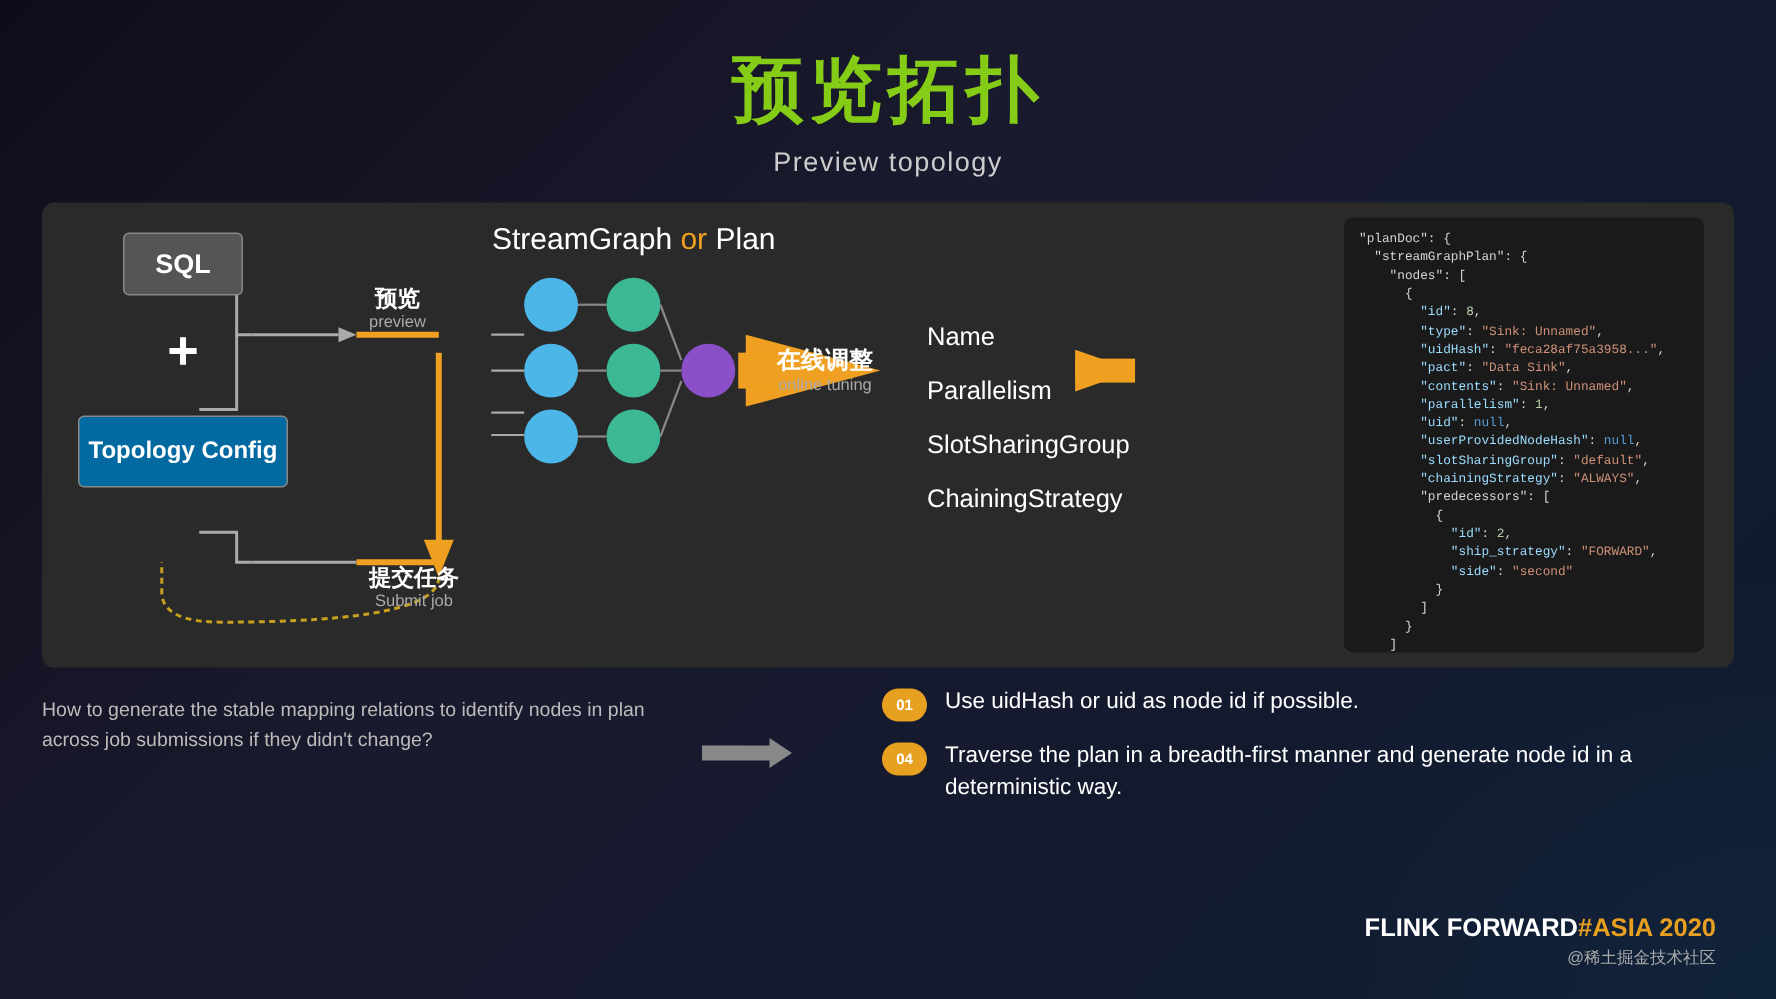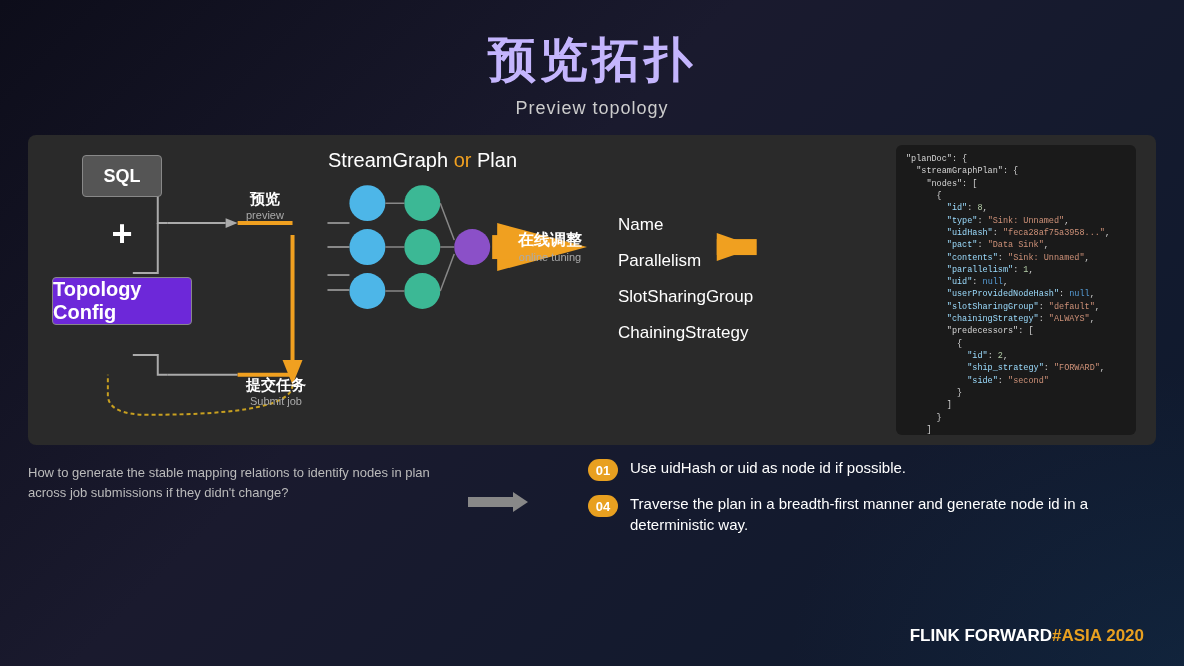--- a/index.html
+++ b/index.html
@@ -39,21 +39,21 @@
 
     
     .title-section {
       text-align: center;
       padding-top: 28px;
     }
 
     .title-zh {
       font-size: 48px;
       font-weight: bold;
-      color: #c4b5fd;
+      color: #84cc16;
       letter-spacing: 4px;
     }
 
     .title-en {
       font-size: 18px;
       color: #cccccc;
       margin-top: 6px;
       font-weight: 300;
       letter-spacing: 1px;
     }
@@ -95,24 +95,24 @@
     }
 
     .plus-sign {
       font-size: 36px;
       color: white;
       font-weight: bold;
       margin: 8px 0;
     }
 
     .topology-box {
-      background: #6d28d9;
+      background: #0369a1;
       border: 1px solid #888;
       color: white;
-      font-size: 20px;
+      font-size: 16px;
       font-weight: bold;
       width: 140px;
       height: 48px;
       display: flex;
       align-items: center;
       justify-content: center;
       border-radius: 4px;
       margin-top: 6px;
     }
 
@@ -192,21 +192,21 @@
       display: flex;
       align-items: flex-start;
       gap: 12px;
       margin-bottom: 12px;
     }
 
     .num-badge {
       background: #e8a020;
       color: white;
       font-weight: bold;
-      font-size: 13px;
+      font-size: 10px;
       width: 30px;
       height: 22px;
       border-radius: 11px;
       display: flex;
       align-items: center;
       justify-content: center;
       flex-shrink: 0;
       margin-top: 2px;
     }
 
@@ -382,15 +382,16 @@
         <div class="num-badge">04</div>
         <div class="num-text">Traverse the plan in a breadth-first manner and generate node id in a deterministic way.</div>
       </div>
     </div>
   </div>
 
   <div style="position:absolute; bottom:20px; right:40px; text-align:right;">
     <div style="font-size:17px; font-weight:bold; color:white;">
       <span>FLINK FORWARD</span><span style="color:#e8a020;">#ASIA 2020</span>
     </div>
+    <div style="font-size:11px; color:#aaa; margin-top:2px;">@稀土掘金技术社区</div>
   </div>
 
 </div>
 
 </body></html>

